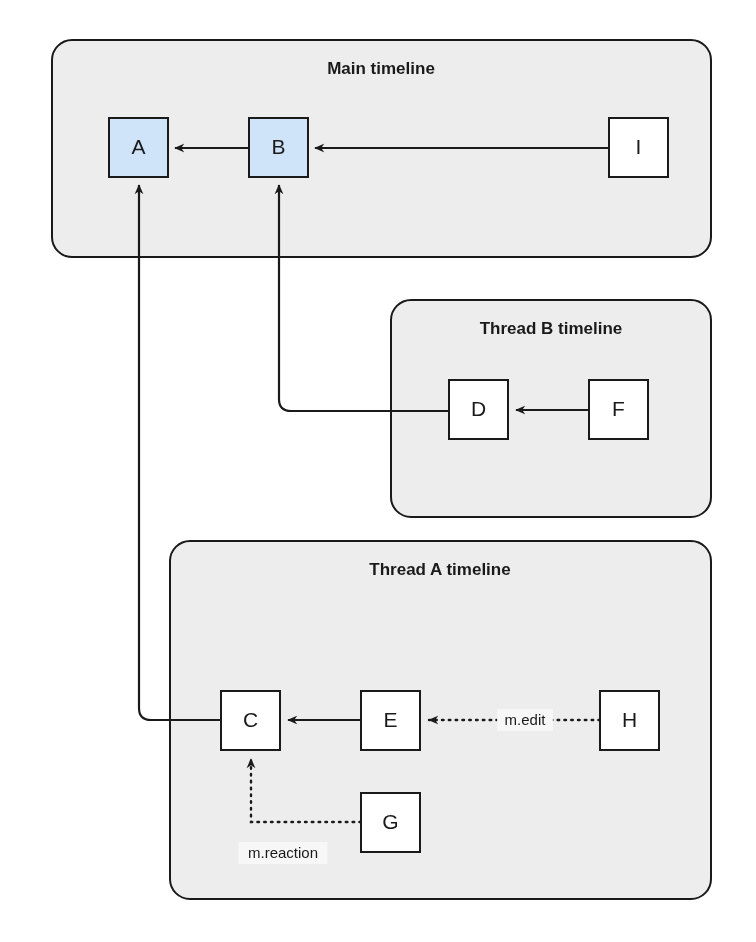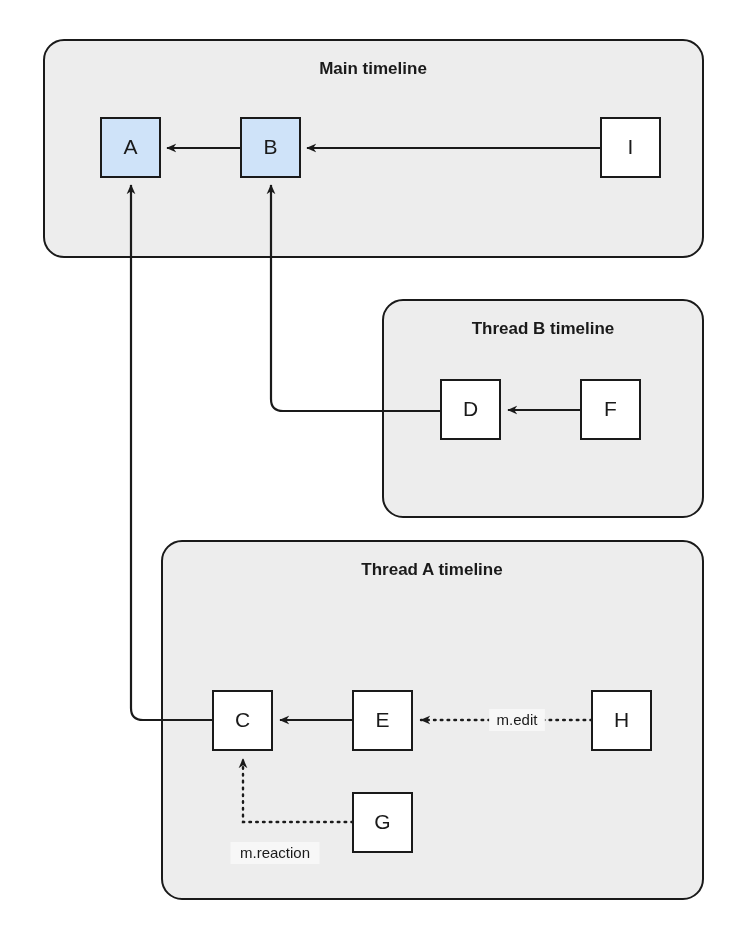--- a/index.html
+++ b/index.html
@@ -9,21 +9,21 @@
   }
   body {
     width: 756px;
     height: 942px;
     font-family: "Liberation Sans", sans-serif;
     position: relative;
     overflow: hidden;
   }
   #stage {
     position: absolute;
-    left: 0; top: 0;
+    left: 8px; top: 0;
     width: 620px;
     height: 942px;
   }
   #diagram-svg {
     position: absolute;
     left: 0; top: 0;
     width: 756px;
     height: 942px;
   }
   .grp-title {

